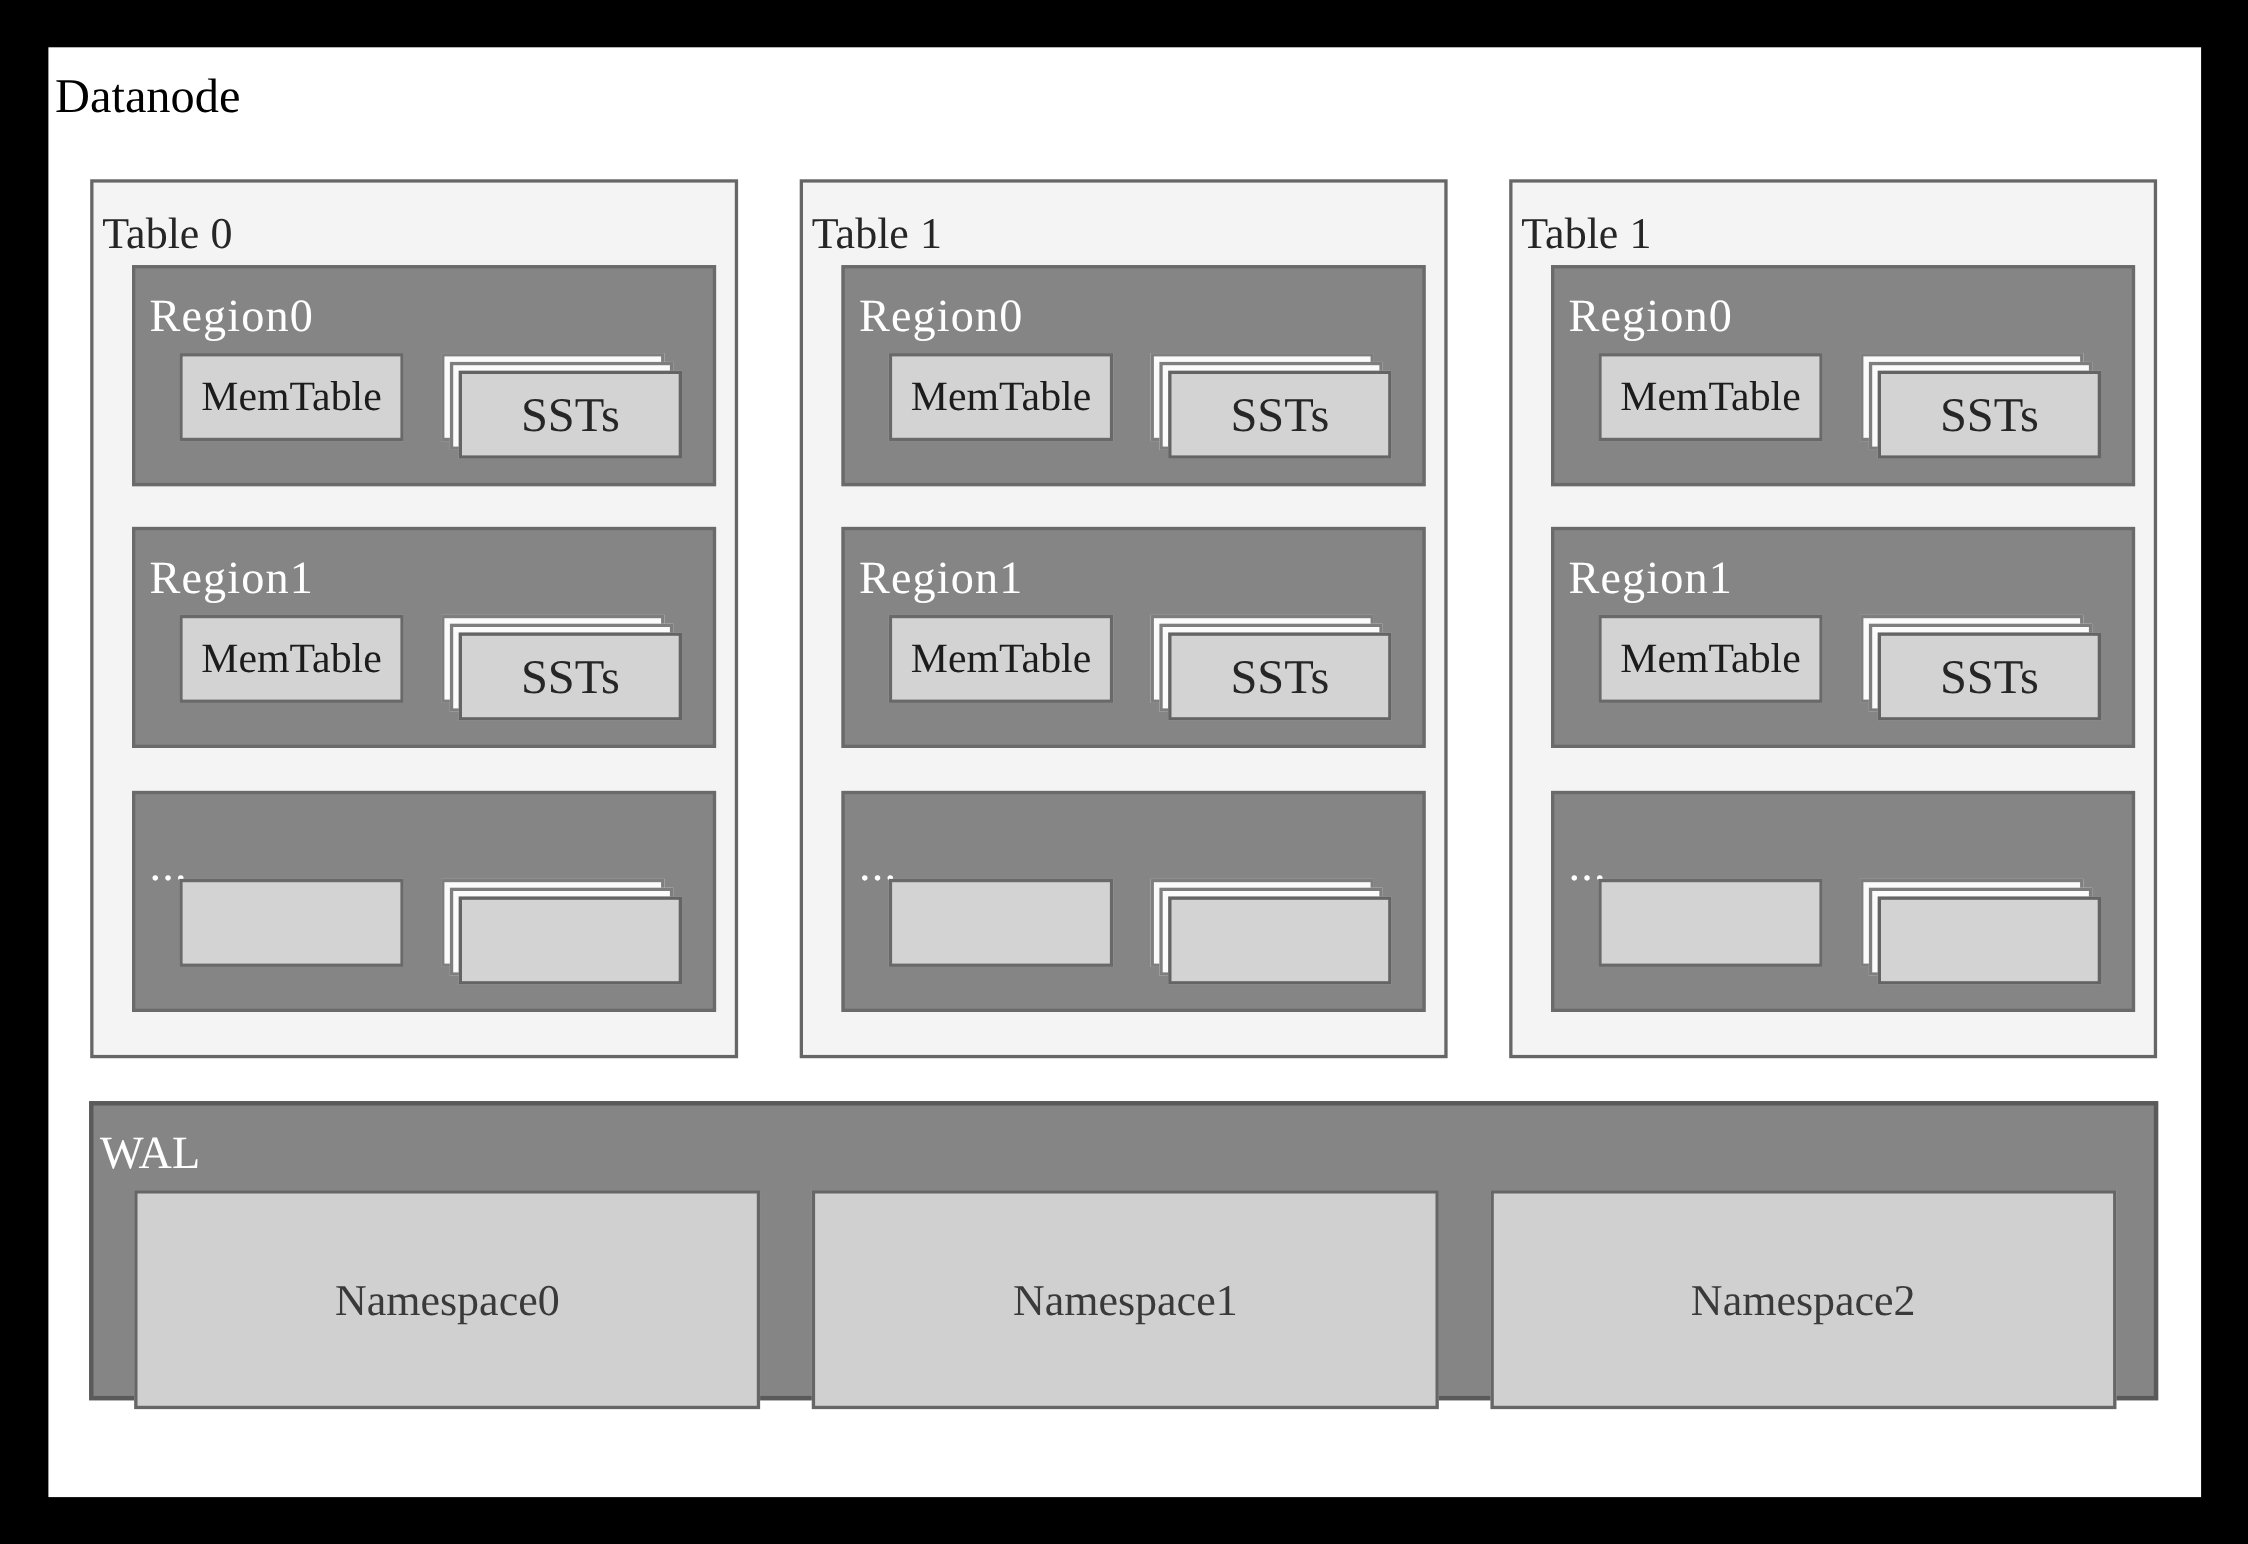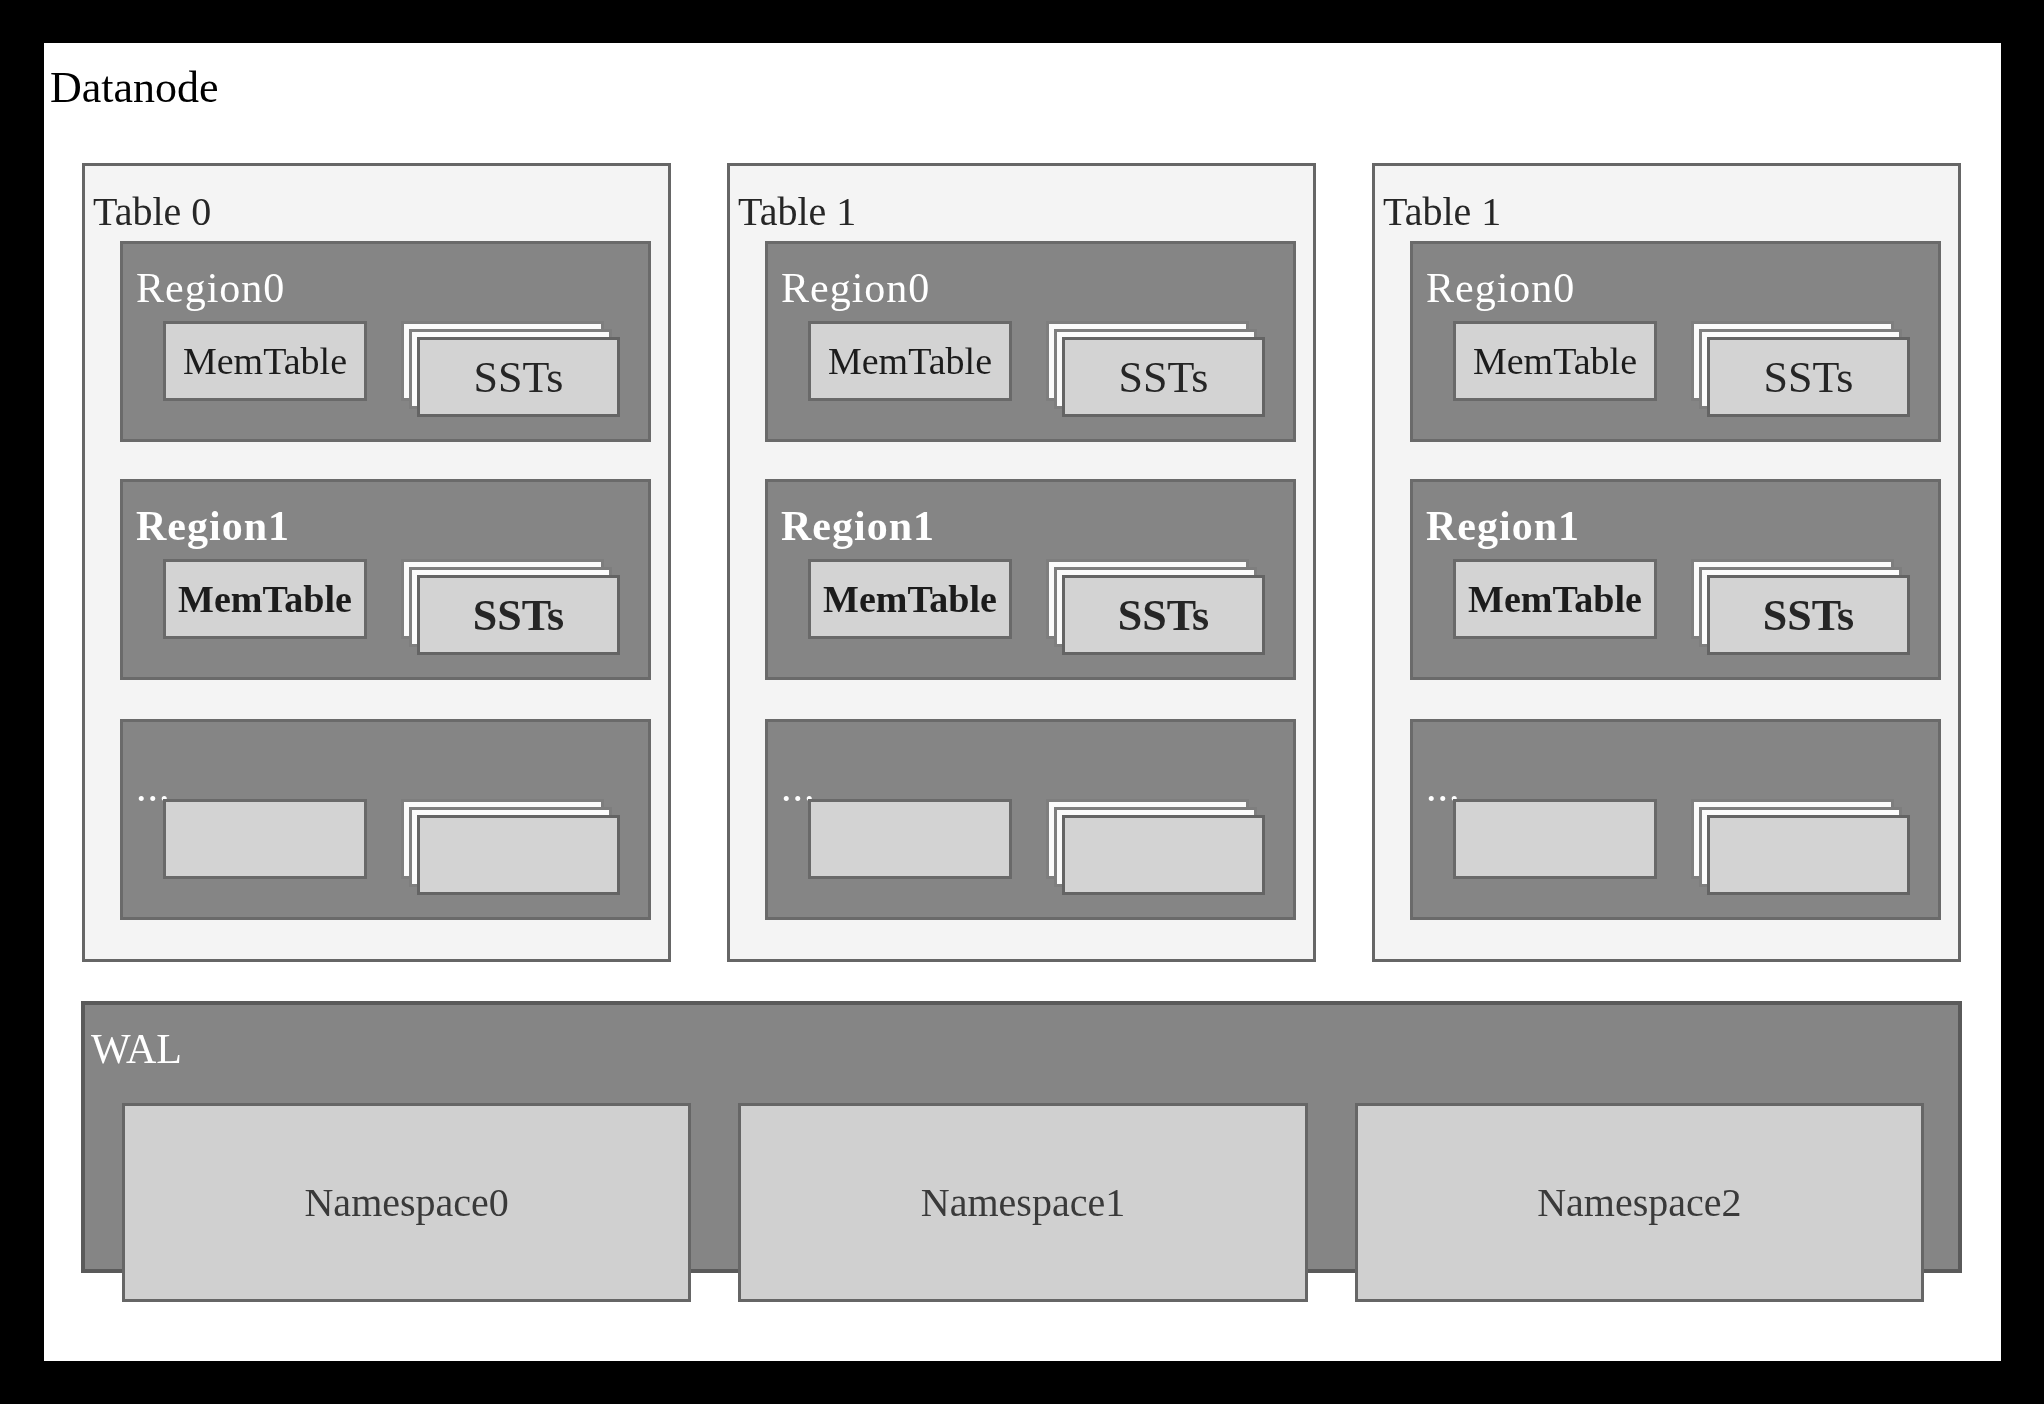--- a/index.html
+++ b/index.html
@@ -29,21 +29,21 @@
   }
   .table-label {
     position:absolute; left:8px; top:22px;
     font-size:40px; color:#262626;
   }
   .region {
     position:absolute; left:35px; width:531px; height:201px;
     background:#858585; border:3px solid #6a6a6a;
   }
   .region.r0 { top:75px; }
-  .region.r1 { top:313px;font-weight:bold; }
+  .region.r1 { top:313px; }
   .region.r2 { top:553px; }
   .region-label {
     position:absolute; left:13px; top:20px;
     font-size:42px; color:#ffffff; letter-spacing:1px;
   }
   .region-label.dots { top:41px; }
   .memtable {
     position:absolute; left:40px; top:77px;
     width:204px; height:80px;
     background:#d3d3d3; border:3px solid #696969;
@@ -70,21 +70,21 @@
     position:absolute; left:37px; top:958px;
     width:1881px; height:272px;
     background:#858585; border:4px solid #5a5a5a;
   }
   .wal-label {
     position:absolute; left:6px; top:20px;
     font-size:42px; color:#ffffff;
   }
   .ns-row {
     position:absolute; left:37px; right:34px; top:77px; height:199px;
-    display:flex; gap:47px;margin-top:21px;
+    display:flex; gap:47px;
   }
   .ns-box {
     flex:1 1 0;
     background:#d0d0d0; border:3px solid #666666;
     display:flex; align-items:center; justify-content:center;
     font-size:40px; color:#3a3a3a;
   }
 </style>
 </head>
 <body>

